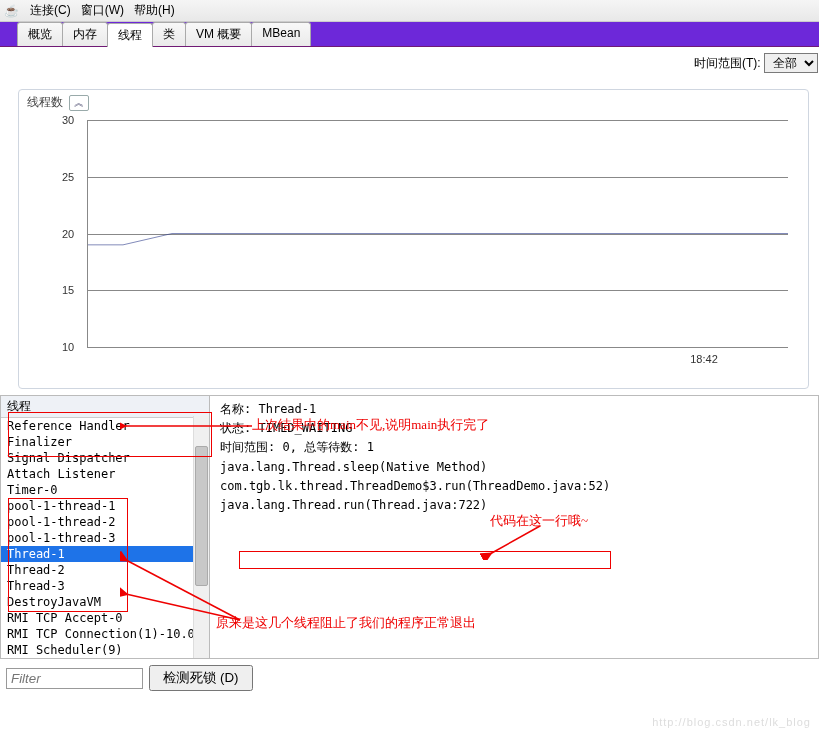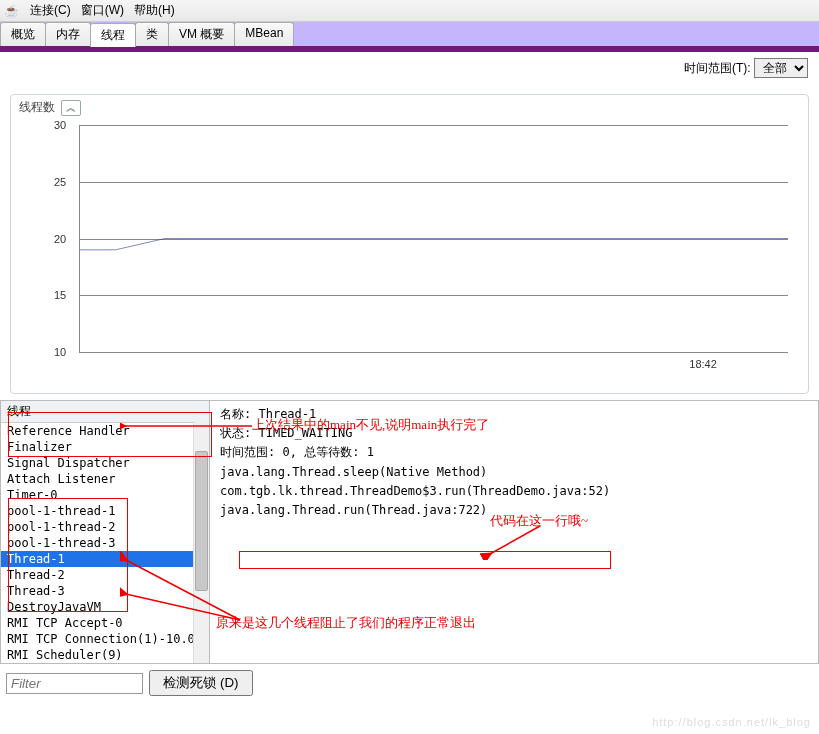--- a/index.html
+++ b/index.html
@@ -1,24 +1,24 @@
 <!DOCTYPE html>
 <html><head>
 <meta charset="utf-8">
 <style>
 * { box-sizing: border-box; margin: 0; padding: 0; }
 body { font-family: "Microsoft YaHei", SimSun, Arial, sans-serif; font-size: 12px; background: #fff; width: 819px; height: 734px; position: relative; overflow: hidden; }
 .menubar { background: linear-gradient(#f5f5f5,#e8e8e8); border-bottom: 1px solid #ccc; padding: 2px 4px; display: flex; align-items: center; gap: 10px; }
 .java-icon { width: 16px; height: 16px; display: inline-flex; align-items: center; justify-content: center; font-size: 12px; color: #5382a1; }
 .menubar span.menu { cursor: default; }
-.tabs { display: flex; border-bottom: 6px solid #701a75; background: #c4b5fd; }
+.tabs { display: flex; border-bottom: 1px solid #701a75; background: #6d28d9; padding-left: 17px; }
 .tab { padding: 3px 10px; border: 1px solid #aaa; border-bottom: none; margin-right: -1px; background: linear-gradient(#f8f8f8,#eaeaea); cursor: pointer; border-radius: 3px 3px 0 0; }
 .tab.active { background: #fff; position: relative; top: 1px; }
-.chart-area { padding: 10px 10px 0 10px; }
-.time-range { text-align: right; padding-right: 11px; margin-top: 6px; }
+.chart-area { padding: 10px 10px 0 18px; }
+.time-range { text-align: right; padding-right: 1px; margin-top: 6px; }
 .time-range select { border: 1px solid #7a7a7a; font-size: 12px; padding: 1px 4px; }
 .chart-box { border: 1px solid #cfd6e0; border-radius: 4px; margin-top: 6px; padding: 4px 8px 4px 8px; position: relative; height: 300px; }
 .chart-title-row { display: flex; align-items: center; gap: 6px; color: #444; }
 .chevron { border: 1px solid #9aa; border-radius: 2px; padding: 0 4px; font-size: 10px; color: #557; }
 .plot { position: absolute; left: 68px; top: 30px; right: 20px; bottom: 40px; border-left: 1px solid #888; border-bottom: 1px solid #888; }
 .ytick { position: absolute; left: -26px; font-size: 11px; color: #333; transform: translateY(-50%); }
 .xlabel { position: absolute; bottom: -18px; font-size: 11px; color: #333; transform: translateX(-50%); }
 .gridline { position: absolute; left: 0; right: 0; border-top: 1px solid #888; }
 
 .bottom { display: flex; margin-top: 6px; }

